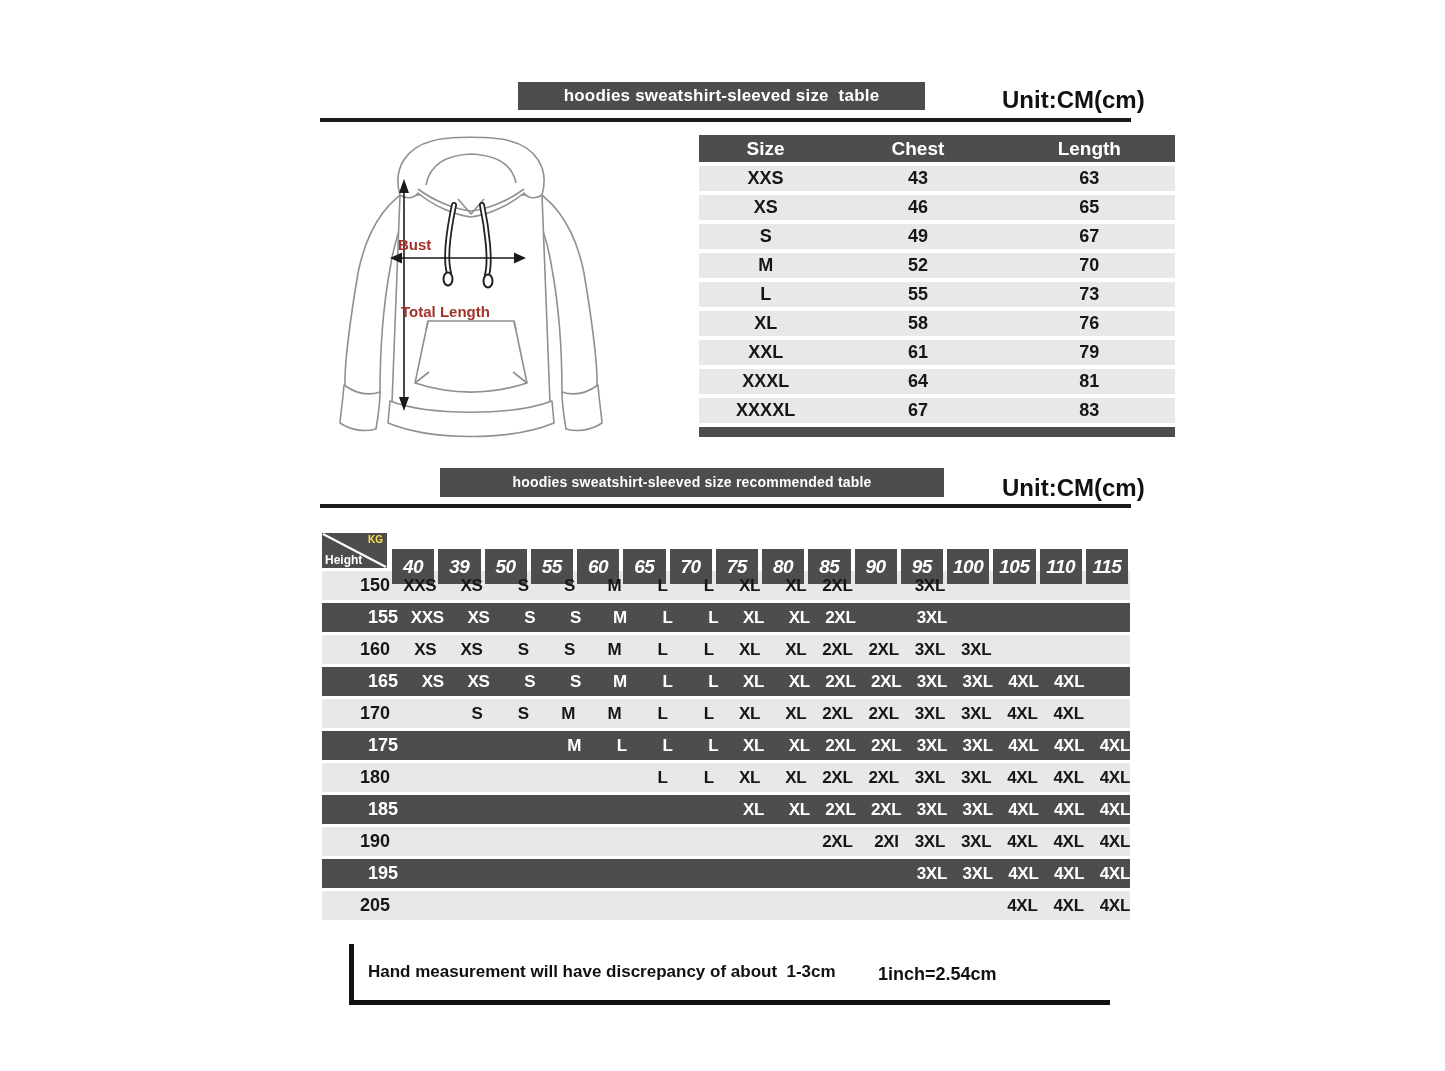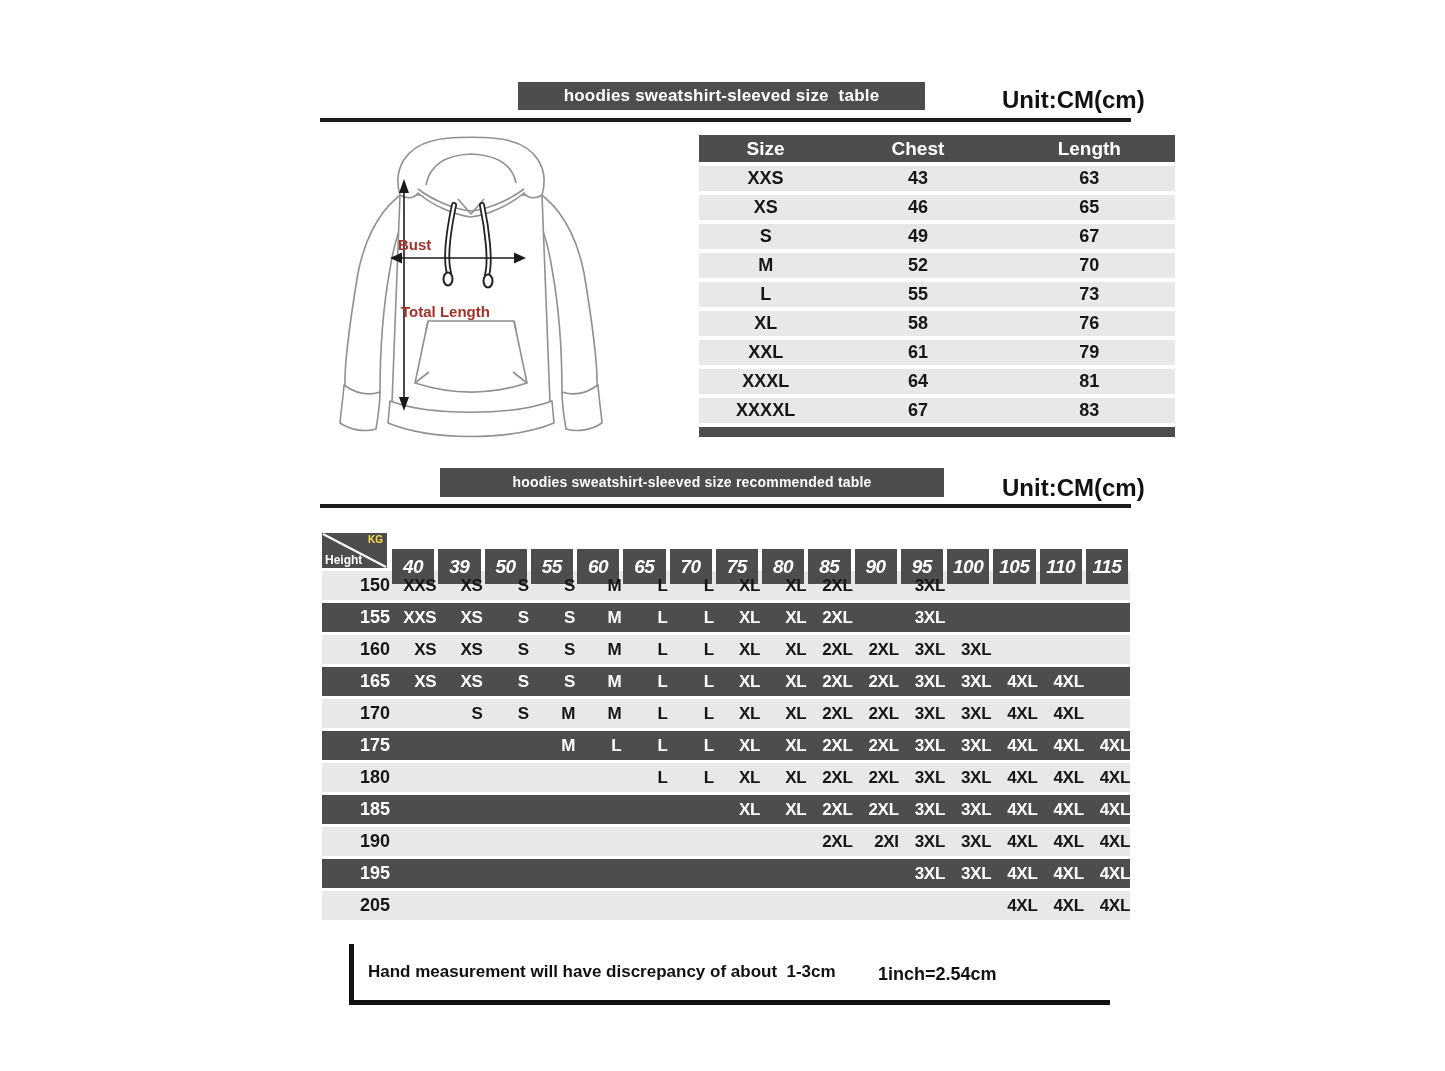--- a/index.html
+++ b/index.html
@@ -45,21 +45,21 @@
   .corner-diag{position:absolute;left:0;top:0;width:100%;height:100%;}
   .corner-kg{position:absolute;right:4px;top:1px;color:#fde047;font-size:10px;}
   .corner-height{position:absolute;left:3px;bottom:1px;color:#fff;font-size:12px;}
   .mx-body{margin-top:3px;}
   .mx-row{
     display:grid;grid-template-columns:68px repeat(16,1fr);
     height:29px;line-height:29px;margin-bottom:3px;font-size:17px;text-align:right;
     letter-spacing:-0.3px;
   }
   .mx-row.light{background:#e8e8e8;color:#161616;}
-  .mx-row.dark{background:#4d4d4d;color:#fff;}
+  .mx-row.dark{background:#4d4d4d;color:#fff;padding-left:8px;}
   .mx-label{font-size:18px;letter-spacing:0;}
   
   .f-vbar{position:absolute;left:349px;top:944px;width:5px;height:61px;background:#111;}
   .f-hbar{position:absolute;left:349px;top:1000px;width:761px;height:5px;background:#111;}
   .f-note{position:absolute;left:368px;top:962px;font-size:17px;white-space:pre;}
   .f-conv{position:absolute;left:878px;top:964px;font-size:18px;white-space:pre;}
 </style>
 </head>
 <body>
 

